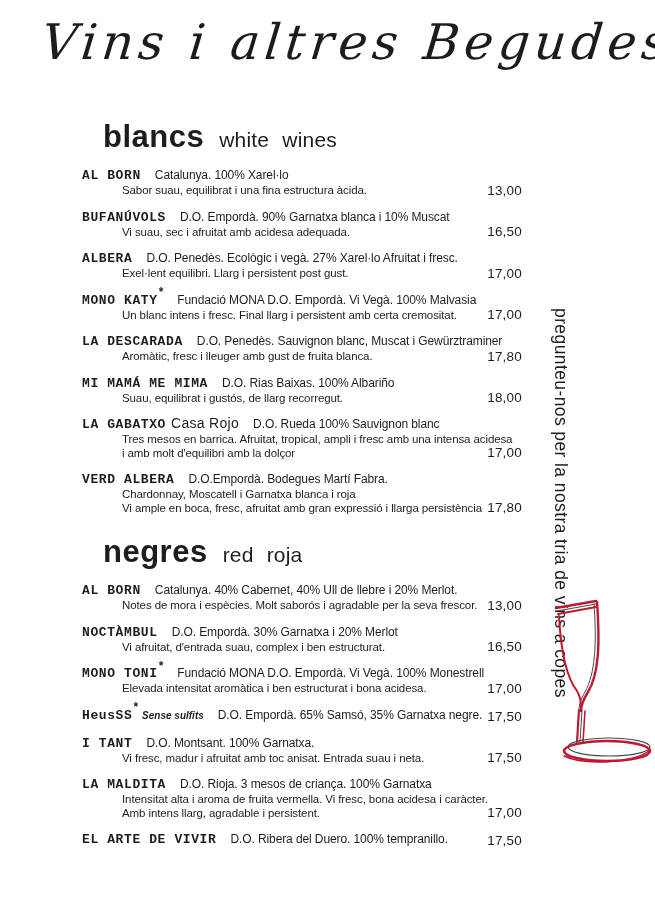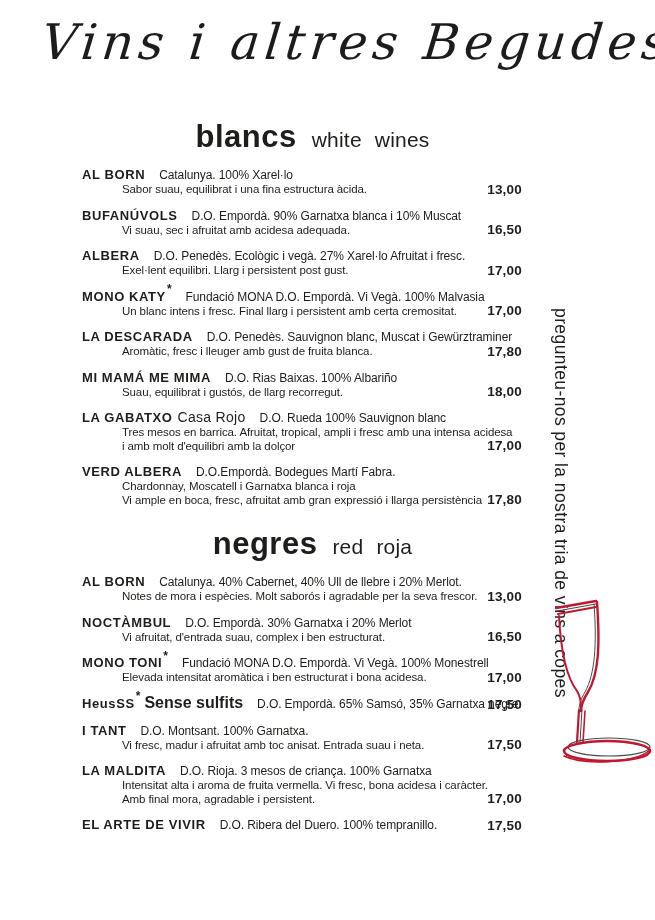--- a/index.html
+++ b/index.html
@@ -11,40 +11,40 @@
   
   .script-title{
     position:absolute;top:14px;left:42px;width:575px;margin:0;
     font-family:"DejaVu Serif",serif;font-style:italic;font-weight:400;
     font-size:49px;letter-spacing:5px;white-space:nowrap;color:#1c1c1c;
     transform:skewX(-6deg);
   }
   
   .menu{position:absolute;left:82px;top:120px;width:440px;}
   .section-heading{
-    display:flex;align-items:baseline;gap:15px;margin:0 0 12px 21px;justify-content:center;
+    display:flex;align-items:baseline;gap:15px;margin:0 0 12px 21px;
   }
   .section-heading .cat{
     font-size:31px;font-weight:700;letter-spacing:.5px;line-height:34px;
   }
   .section-heading .cat-en{
     font-size:21px;font-weight:400;word-spacing:7px;letter-spacing:.2px;
   }
   .section + .section{margin-top:20px;}
   .wine{position:relative;margin-bottom:10px;}
   .wine-head{white-space:nowrap;line-height:16px;}
-  .wine-name{font-weight:700;font-size:13px;letter-spacing:.6px;}
+  .wine-name{font-weight:700;font-size:13px;letter-spacing:.6px;font-family:Liberation Mono, monospace;}
   .ast{font-weight:700;font-size:12px;line-height:0;position:relative;top:-1px;margin-left:1px;}
   .wine-sub{font-weight:400;font-size:14px;margin-left:5px;letter-spacing:.3px;}
-  .wine-subi{font-weight:700;font-size:16px;margin-left:4px;}
+  .wine-subi{font-weight:700;font-style:italic;font-size:10px;margin-left:4px;}
   .wine-details{font-size:12px;margin-left:14px;letter-spacing:-0.1px;}
   .wine-desc{line-height:13.5px;}
   .desc-line{display:block;font-size:11.5px;letter-spacing:-0.1px;margin-left:40px;}
   .wine-price{
-    position:absolute;right:0;bottom:0;font-weight:700;font-size:13.5px;
+    position:absolute;right:0;bottom:0;font-weight:400;font-size:13.5px;
     letter-spacing:.2px;
   }
   
   .side-note{
     position:absolute;top:308px;right:84px;height:380px;
     writing-mode:vertical-rl;text-orientation:mixed;
     font-size:17.5px;letter-spacing:.4px;color:#1d1d1b;white-space:nowrap;
   }
   
   .glass{position:absolute;left:552px;top:592px;width:102px;height:180px;}
@@ -163,21 +163,21 @@
             <div class="wine-head"><span class="wine-name">I TANT</span><span class="wine-details">D.O. Montsant.  100% Garnatxa.</span></div>
             <div class="wine-desc">
               <span class="desc-line">Vi fresc, madur i afruitat amb toc anisat. Entrada suau i neta.</span>
             </div>
             <div class="wine-price">17,50</div>
           </div>
           <div class="wine">
             <div class="wine-head"><span class="wine-name">LA MALDITA</span><span class="wine-details">D.O. Rioja. 3 mesos de criança.  100% Garnatxa</span></div>
             <div class="wine-desc">
               <span class="desc-line">Intensitat alta i aroma de fruita vermella. Vi fresc, bona acidesa i caràcter.</span>
-              <span class="desc-line">Amb final mora, agradable i persistent.</span>
+              <span class="desc-line">Amb intens llarg, agradable i persistent.</span>
             </div>
             <div class="wine-price">17,00</div>
           </div>
           <div class="wine">
             <div class="wine-head"><span class="wine-name">EL ARTE DE VIVIR</span><span class="wine-details">D.O. Ribera del Duero. 100% tempranillo.</span></div>
             <div class="wine-price">17,50</div>
           </div>
         </div>
     </section>
 

